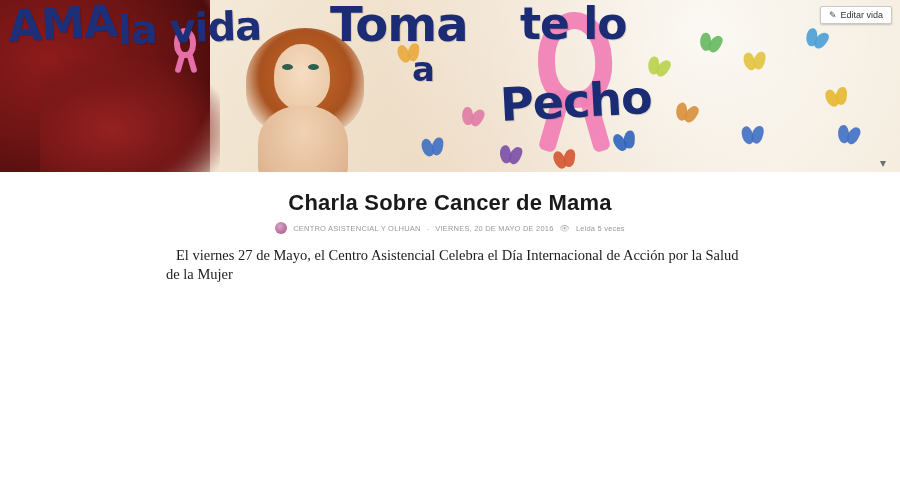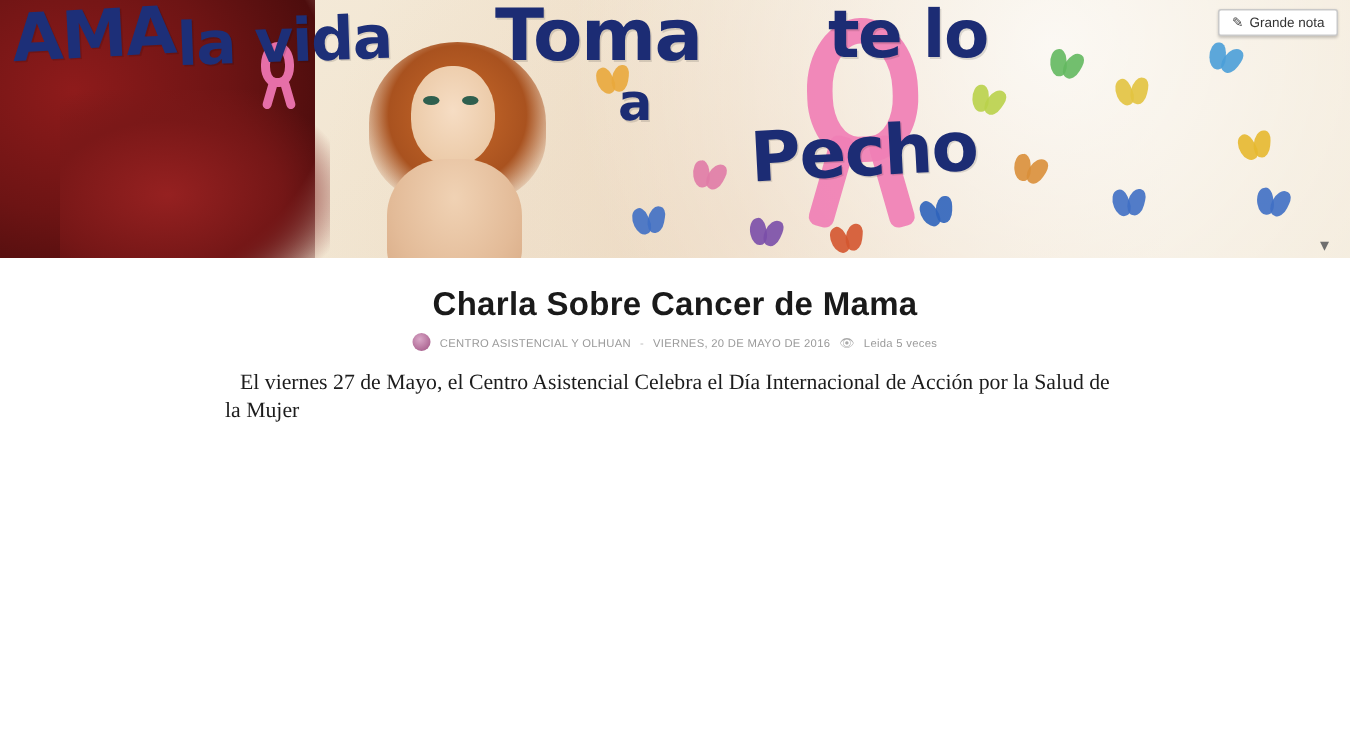--- a/index.html
+++ b/index.html
@@ -153,21 +153,21 @@
     font-weight: 700;
     color: #1b2a6b;
     letter-spacing: -1px;
     line-height: 1;
     text-shadow: 1px 1px 0 rgba(0,0,0,.12);
     white-space: nowrap;
   }
   .w-ama   { left: 8px;   top: 2px;   font-size: 44px; color: #1d2f78; transform: rotate(-3deg); }
   .w-lavida{ left: 118px; top: 8px;   font-size: 40px; color: #1d2f78; transform: rotate(-2deg); }
   .w-toma  { left: 330px; top: 0px;   font-size: 48px; color: #1c2c74; }
-  .w-telo  { left: 552px; top: 2px;   font-size: 44px; color: #1c2c74; }
+  .w-telo  { left: 520px; top: 2px;   font-size: 44px; color: #1c2c74; }
   .w-a     { left: 412px; top: 52px;  font-size: 34px; color: #1c2c74; }
   .w-pecho { left: 500px; top: 78px;  font-size: 46px; color: #1c2c74; transform: rotate(-3deg); }
 
   
   .bfly { position: absolute; width: 22px; height: 18px; }
   .bfly::before, .bfly::after {
     content: "";
     position: absolute;
     top: 0;
     width: 11px; height: 18px;
@@ -243,21 +243,21 @@
     flex: 0 0 auto;
   }
   .meta-sep { color: #bbb; }
   .eye-icon { font-size: 8px; color: #a9a9a9; }
 
   .para {
     font-family: "Liberation Serif", serif;
     font-size: 14.5px;
     line-height: 1.28;
     color: #1c1c1c;
-    margin: 0 0 14px 0;
+    margin: 0 0 14px 16px;
     text-indent: 10px;
   }
   .para.tight { margin-bottom: 12px; }
 
   .quote {
     font-family: "Liberation Serif", serif;
     font-style: italic;
     font-size: 15px;
     line-height: 1.32;
     color: #1c1c1c;
@@ -317,21 +317,21 @@
     <span class="bfly" style="left:422px; top:138px; color:#3f6fc4; transform:rotate(-8deg);"></span>
     <span class="bfly" style="left:500px; top:146px; color:#7a4ea8; transform:rotate(6deg);"></span>
     <span class="bfly" style="left:554px; top:150px; color:#d4552f; transform:rotate(-12deg);"></span>
     <span class="bfly" style="left:648px; top:58px;  color:#b9d14a; transform:rotate(16deg);"></span>
 
     <div class="hero-chevron">▾</div>
   </div>
 
   <div class="edit-badge">
     <span class="pencil">✎</span>
-    <span>Grande nota</span>
+    <span>Editar vida</span>
   </div>
 
   <div class="article">
 
     <h1 class="post-title">Charla Sobre Cancer de Mama</h1>
 
     <div class="meta-row">
       <span class="meta-avatar"></span>
       <span>CENTRO ASISTENCIAL Y OLHUAN</span>
       <span class="meta-sep">-</span>

